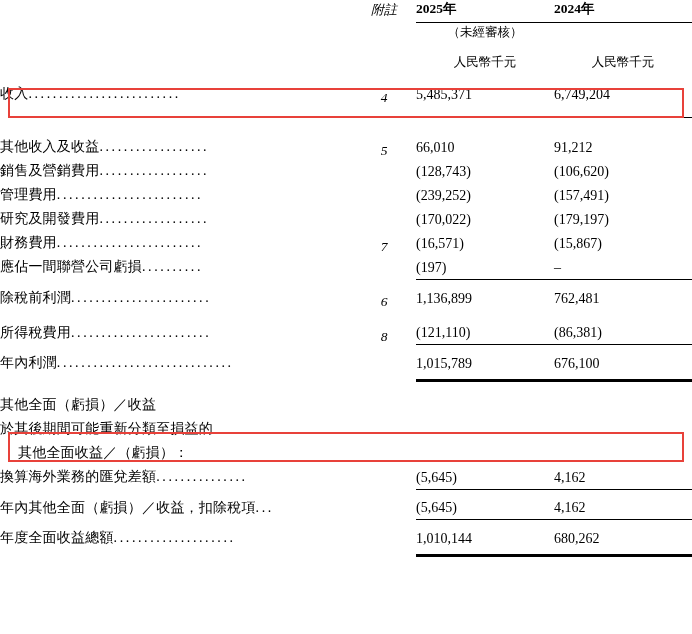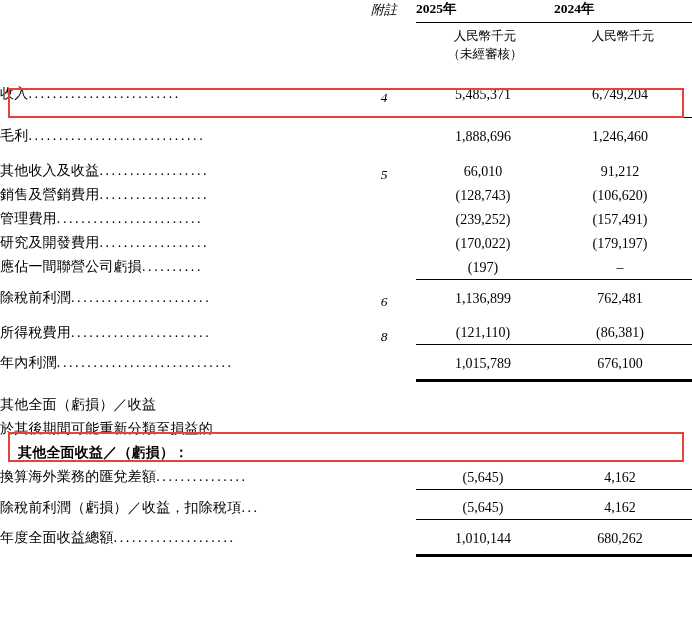--- a/index.html
+++ b/index.html
@@ -69,29 +69,29 @@
     font-size: 14px;
     letter-spacing: 0.2px;
     padding-top: 3px !important;
     padding-bottom: 3px !important;
   }
   .lbl .txt { }
   .lbl .dots {
     letter-spacing: 2.6px;
     font-size: 14px;
   }
-  .indent1 { padding-left: 18px !important; font-weight: bold; }
+  .indent1 { padding-left: 18px !important; }
 
   .note {
     text-align: center;
     font-style: italic;
     font-size: 13.5px;
   }
   .num {
-    text-align: center;
+    text-align: left;
     font-size: 14px;
     padding-right: 4px !important;
     padding-top: 3px !important;
     padding-bottom: 3px !important;
     font-variant-numeric: tabular-nums;
   }
   .num.pad-r-wide { padding-right: 6px !important; }
 
   .rule-top { border-top: 1.1px solid #000; }
   .thick-bottom {
@@ -136,28 +136,28 @@
 
       <tr>
         <td></td>
         <td class="hdr-note">附註</td>
         <td class="hdr-year">2025年</td>
         <td class="hdr-year">2024年</td>
       </tr>
       <tr>
         <td></td>
         <td></td>
+        <td class="hdr-sub2">（未經審核）</td>
+        <td class="hdr-sub2"></td>
+      </tr>
+      <tr>
+        <td></td>
+        <td></td>
         <td class="hdr-sub">人民幣千元</td>
         <td class="hdr-sub">人民幣千元</td>
-      </tr>
-      <tr>
-        <td></td>
-        <td></td>
-        <td class="hdr-sub2">（未經審核）</td>
-        <td class="hdr-sub2"></td>
       </tr>
 
       <tr class="spacer">
           <td colspan="4"></td>
         </tr>
 
       <tr>
         <td class="lbl"><span class="txt">收入</span><span class="dots">.........................</span></td>
         <td class="note">4</td>
         <td class="num">5,485,371</td>
@@ -169,26 +169,20 @@
         </tr>
 
 
       <tr class="spacer-sm">
         <td></td>
           <td></td>
         <td class="rule-top"></td>
         <td class="rule-top"></td>
       </tr>
 
-      <tr>
-        <td class="lbl"><span class="txt">毛利</span><span class="dots">.............................</span></td>
-        <td class="note"></td>
-        <td class="num">1,888,696</td>
-        <td class="num pad-r-wide">1,246,460</td>
-      </tr>
 
       <tr class="spacer">
           <td colspan="4"></td>
         </tr>
 
       <tr>
         <td class="lbl"><span class="txt">其他收入及收益</span><span class="dots">..................</span></td>
         <td class="note">5</td>
         <td class="num">66,010</td>
         <td class="num pad-r-wide">91,212</td>
@@ -209,20 +203,26 @@
       </tr>
 
       <tr>
         <td class="lbl"><span class="txt">研究及開發費用</span><span class="dots">..................</span></td>
         <td class="note"></td>
         <td class="num">(170,022)</td>
         <td class="num pad-r-wide">(179,197)</td>
       </tr>
 
 
+      <tr>
+        <td class="lbl"><span class="txt">財務費用</span><span class="dots">........................</span></td>
+        <td class="note">7</td>
+        <td class="num">(16,571)</td>
+        <td class="num pad-r-wide">(15,867)</td>
+      </tr>
 
       <tr>
         <td class="lbl"><span class="txt">應佔一間聯營公司虧損</span><span class="dots">..........</span></td>
         <td class="note"></td>
         <td class="num">(197)</td>
         <td class="num pad-r-wide">–</td>
       </tr>
 
       <tr class="spacer-sm">
         <td></td>
@@ -301,21 +301,21 @@
       </tr>
 
       <tr class="spacer-sm">
         <td></td>
           <td></td>
         <td class="rule-top"></td>
         <td class="rule-top"></td>
       </tr>
 
       <tr>
-        <td class="lbl"><span class="txt">除稅前利潤（虧損）／收益，扣除稅項</span><span class="dots">...</span></td>
+        <td class="lbl"><span class="txt">年內其他全面（虧損）／收益，扣除稅項</span><span class="dots">...</span></td>
         <td class="note"></td>
         <td class="num">(5,645)</td>
         <td class="num pad-r-wide">4,162</td>
       </tr>
 
       <tr class="spacer-sm">
         <td></td>
           <td></td>
         <td class="rule-top"></td>
         <td class="rule-top"></td>

